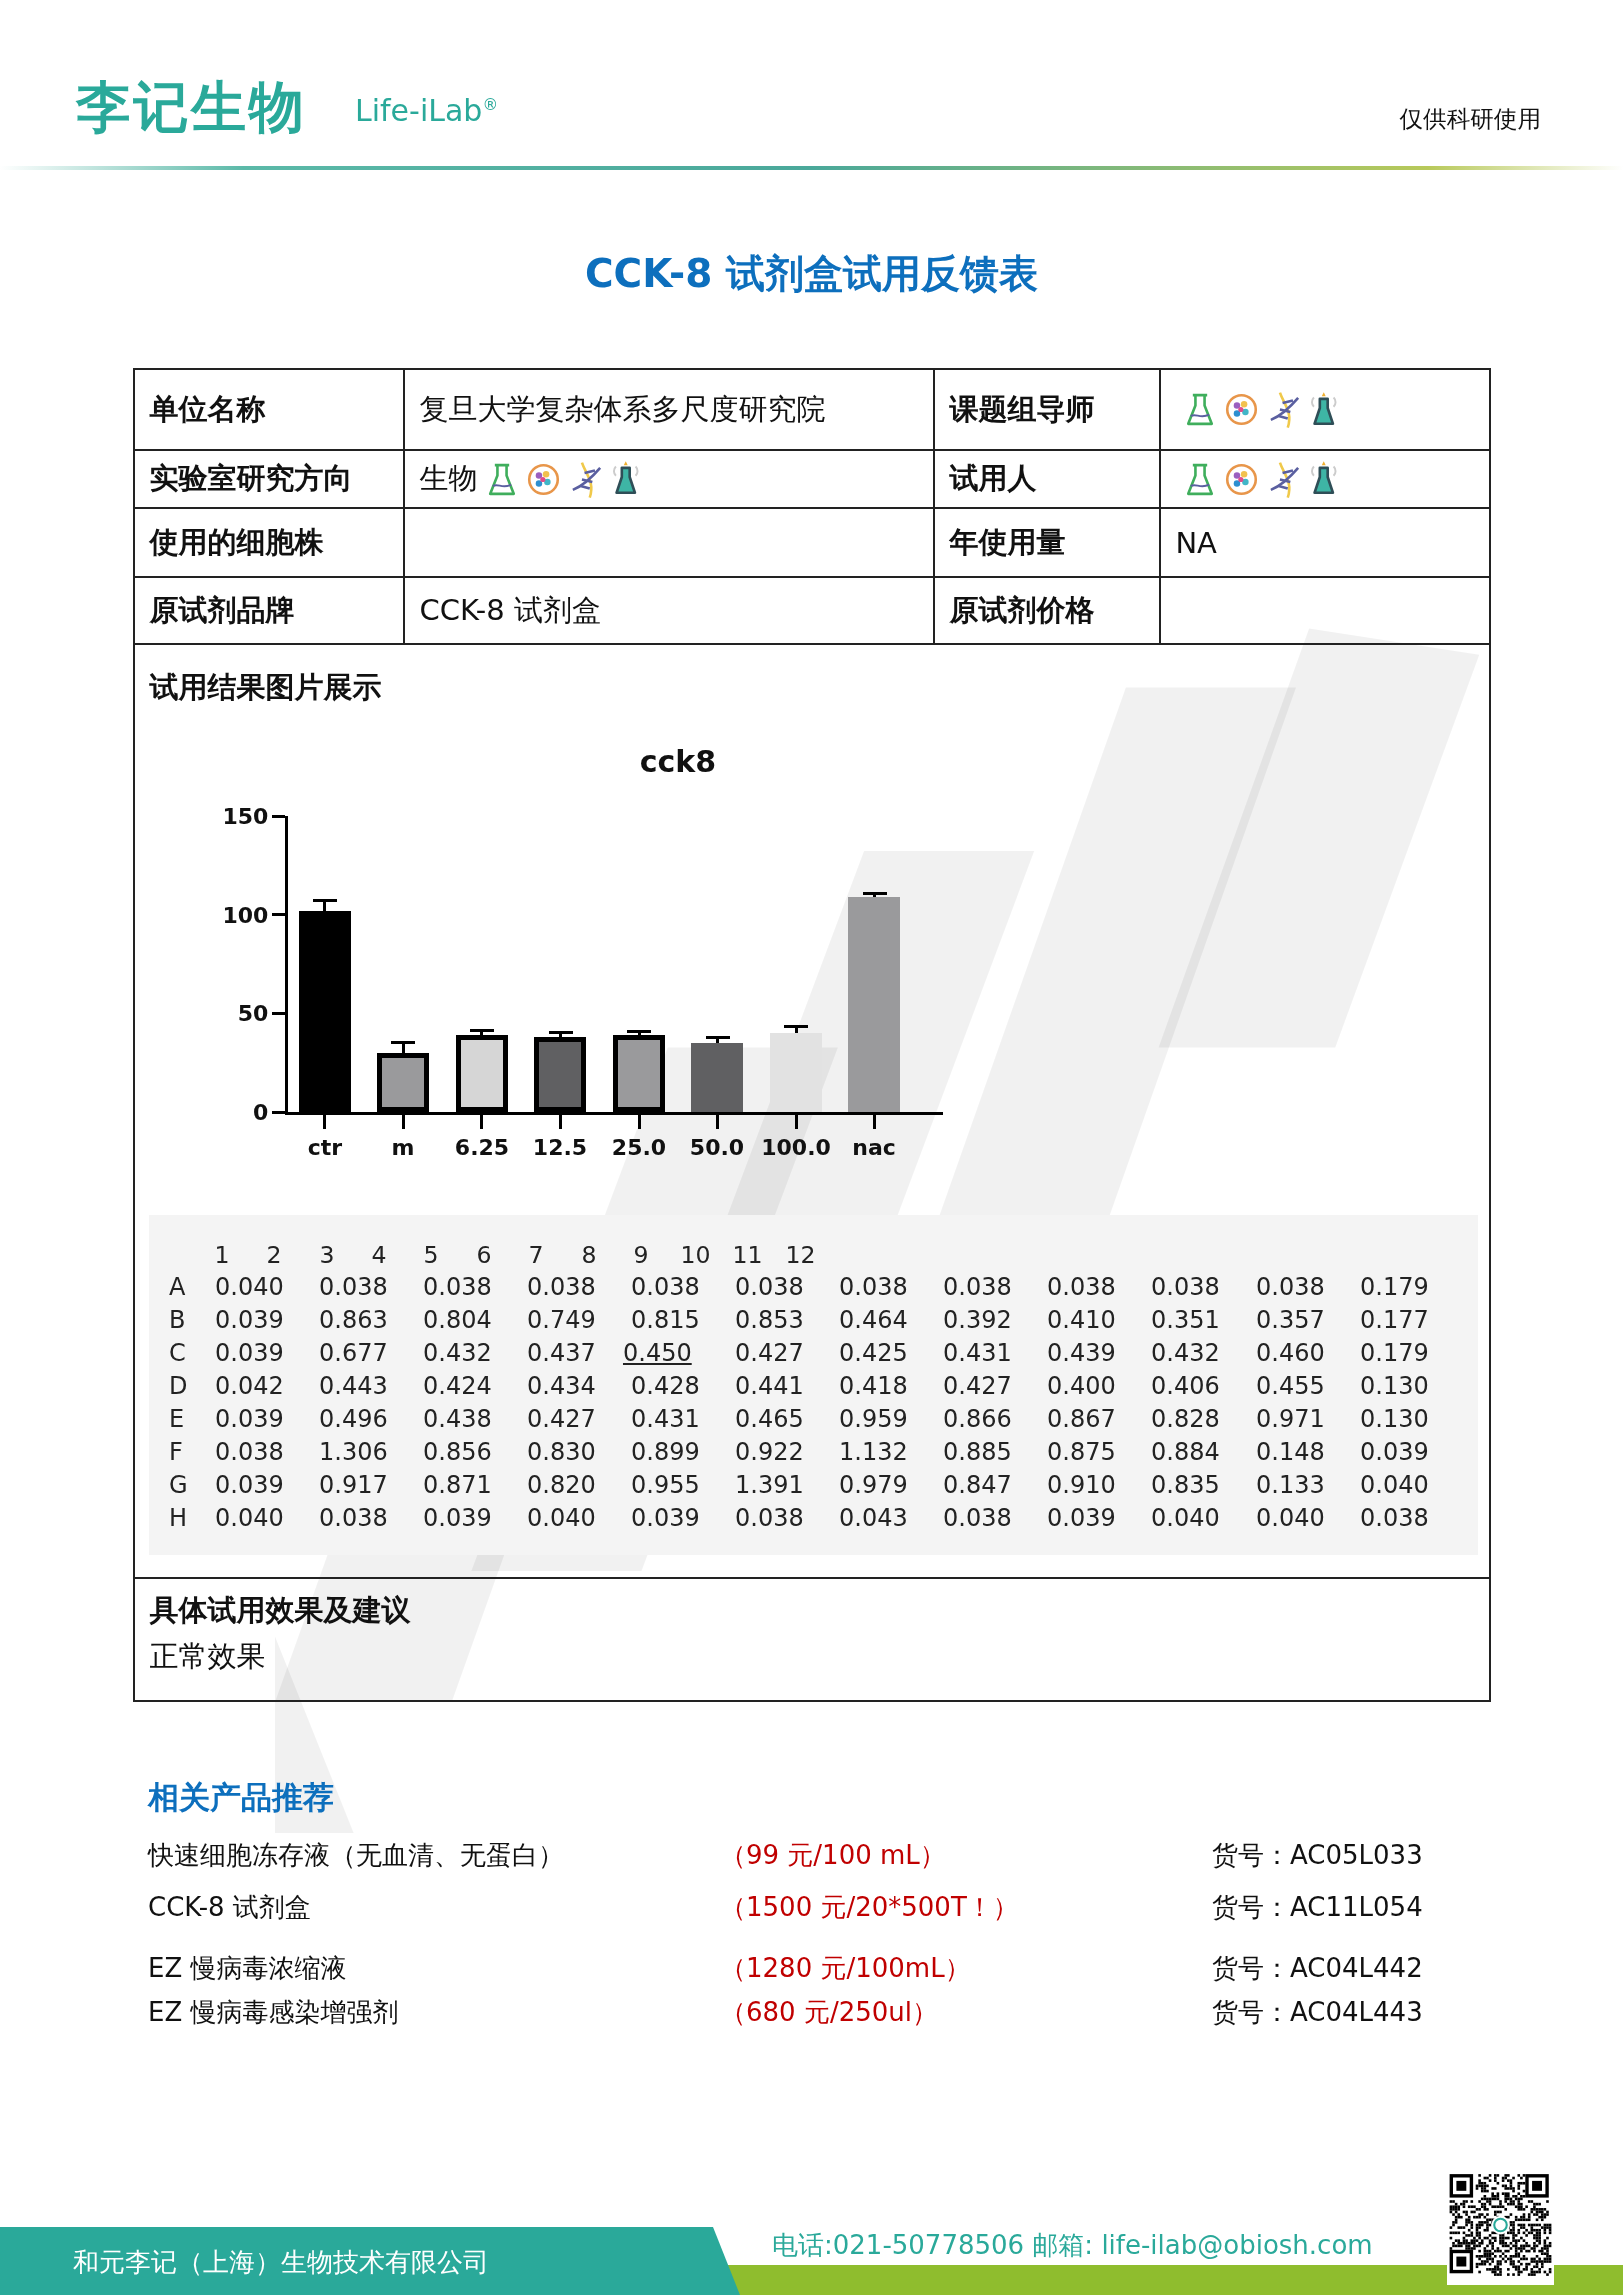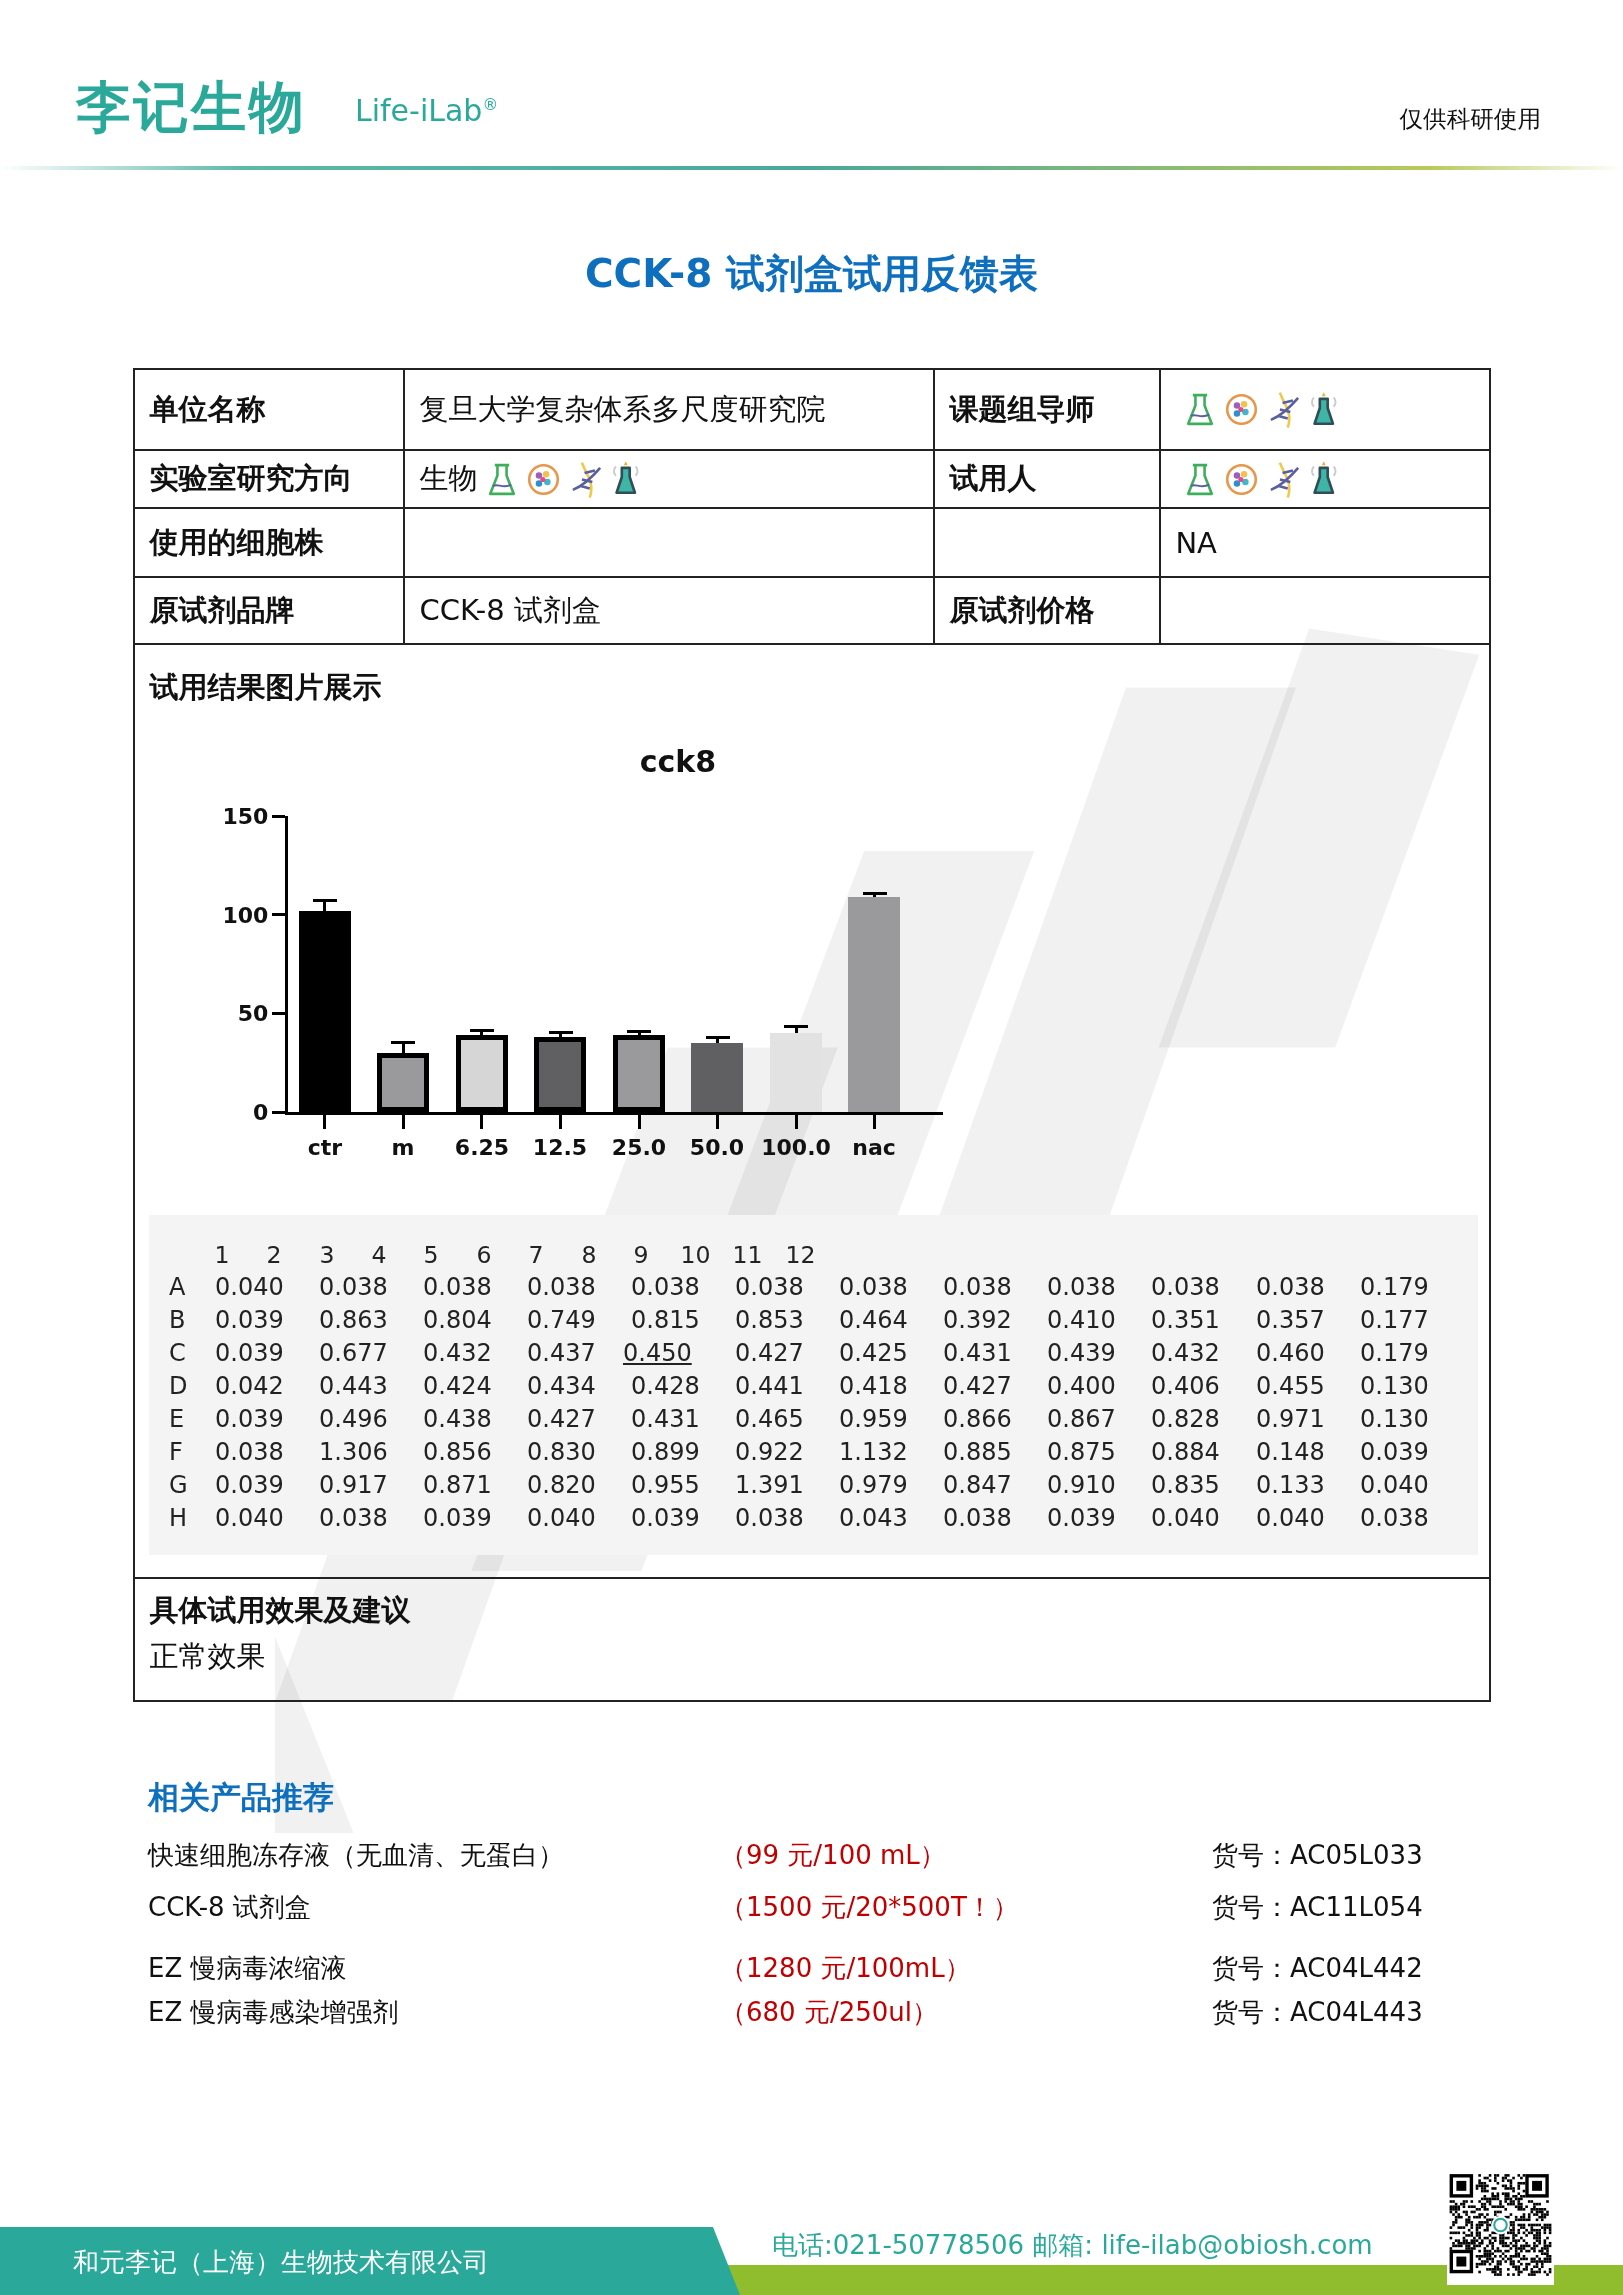--- a/index.html
+++ b/index.html
@@ -173,20 +173,21 @@
             <path d="M15 12h12v14l8 24H7l8-24z" fill="#3eb5a5" stroke="#2f4e57" stroke-width="4" stroke-linejoin="round"></path>
             <path d="M21 2l3 6h-6z" fill="#f0b030"></path>
           </svg>
         </div>
       </div>
   </div>
   <div class="row" style="top:139px;height:69px;">
     <div class="cell b" style="left:0;width:268px;">使用的细胞株</div>
     <div class="vl" style="left:268px;"></div>
     <div class="vl" style="left:798px;"></div>
+    <div class="cell b" style="left:800px;width:225px;">年使用量</div>
     <div class="vl" style="left:1024px;"></div>
     <div class="cell" style="left:1026px;width:327px;">NA</div>
   </div>
   <div class="row" style="top:208px;height:67px;">
     <div class="cell b" style="left:0;width:268px;">原试剂品牌</div>
     <div class="vl" style="left:268px;"></div>
     <div class="cell" style="left:270px;width:528px;">CCK-8 试剂盒</div>
     <div class="vl" style="left:798px;"></div>
     <div class="cell b" style="left:800px;width:225px;">原试剂价格</div>
     <div class="vl" style="left:1024px;"></div>

